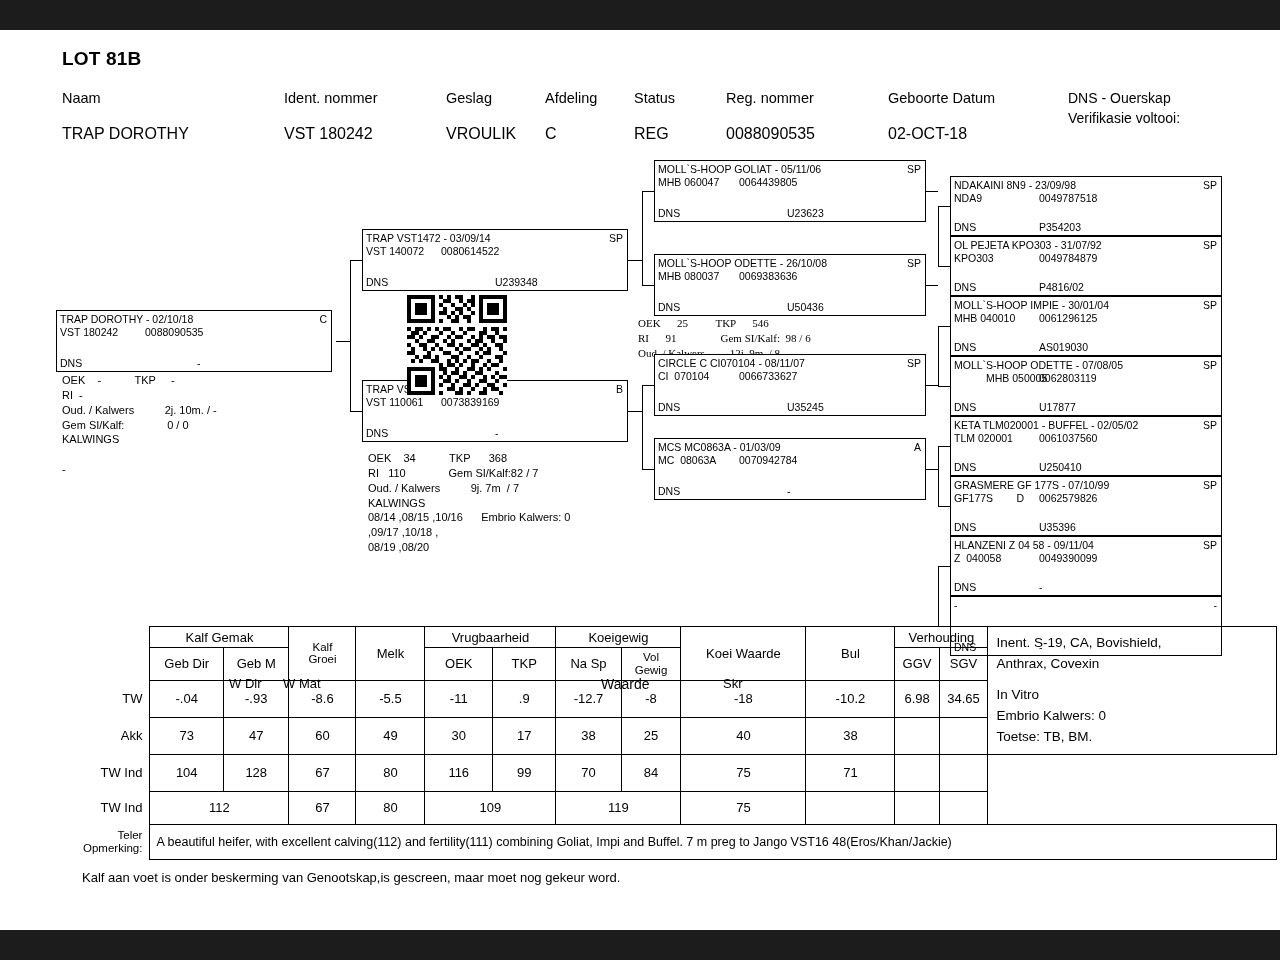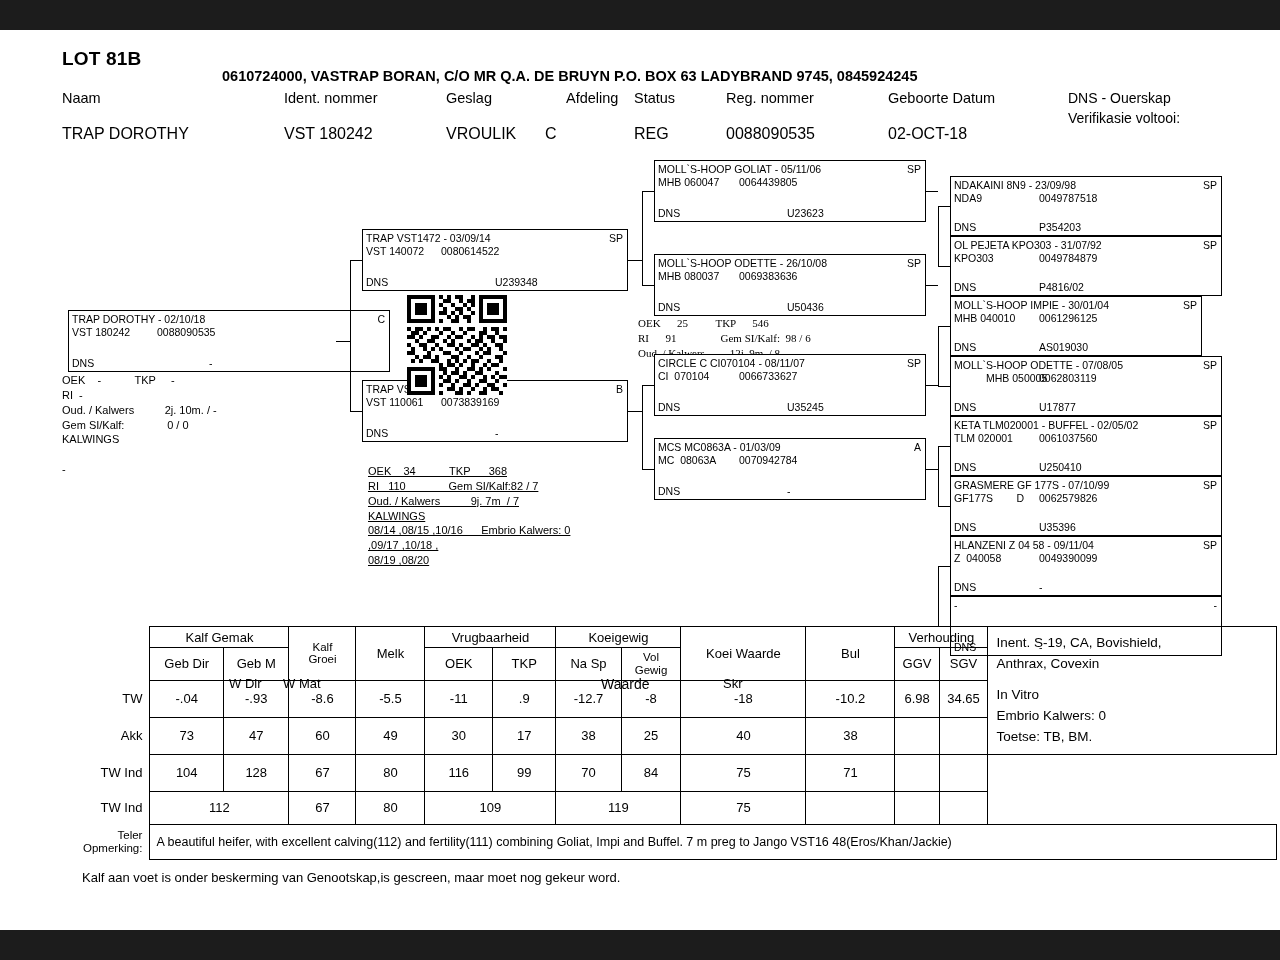--- a/index.html
+++ b/index.html
@@ -149,41 +149,40 @@
 </style>
 </head>
 <body>
 
 <div class="topbar"></div>
 <div class="bottombar"></div>
 
 <div id="page">
 
   <div class="lot-title">LOT 81B</div>
-  <div class="breeder-line">0610724000, VASTRAP BORAN, C/O MR Q.A. DE BRUYN P.O. BOX 63 LADYBRAND 9745, 0845924245</div>
 
   <div class="hdr-label" style="left:62px;">Naam</div>
   <div class="hdr-label" style="left:284px;">Ident. nommer</div>
   <div class="hdr-label" style="left:446px;">Geslag</div>
-  <div class="hdr-label" style="left:545px;margin-left:21px;">Afdeling</div>
+  <div class="hdr-label" style="left:545px;">Afdeling</div>
   <div class="hdr-label" style="left:634px;">Status</div>
   <div class="hdr-label" style="left:726px;">Reg. nommer</div>
   <div class="hdr-label" style="left:888px;">Geboorte Datum</div>
   <div class="hdr-small" style="left:1068px; top:60px;">DNS - Ouerskap</div>
   <div class="hdr-small" style="left:1068px; top:80px;">Verifikasie voltooi:</div>
 
   <div class="hdr-value" style="left:62px;">TRAP DOROTHY</div>
   <div class="hdr-value" style="left:284px;">VST 180242</div>
   <div class="hdr-value" style="left:446px;">VROULIK</div>
   <div class="hdr-value" style="left:545px;">C</div>
   <div class="hdr-value" style="left:634px;">REG</div>
   <div class="hdr-value" style="left:726px;">0088090535</div>
   <div class="hdr-value" style="left:888px;">02-OCT-18</div>
 
-  <div class="pbox" style="left:68px; top:280px; width:322px; height:62px;">
+  <div class="pbox" style="left:56px; top:280px; width:276px; height:62px;">
     <div class="ln name">TRAP DOROTHY - 02/10/18</div>
     <div class="ln sexflag">C</div>
     <div class="ln" style="left:3px; top:15px;">VST 180242</div>
     <div class="ln" style="left:88px; top:15px;">0088090535</div>
     <div class="ln" style="left:3px; top:46px;">DNS</div>
     <div class="ln" style="left:140px; top:46px;">-</div>
   </div>
   <div class="ftext" style="left:62px; top:343px;">OEK    -           TKP     -
 RI  -
 Oud. / Kalwers          2j. 10m. / -
@@ -202,21 +201,21 @@
   </div>
 
   <div class="pbox" style="left:362px; top:350px; width:266px; height:62px;">
     <div class="ln name">TRAP VST110061 - 10/10/11</div>
     <div class="ln sexflag">B</div>
     <div class="ln" style="left:3px; top:15px;">VST 110061</div>
     <div class="ln" style="left:78px; top:15px;">0073839169</div>
     <div class="ln" style="left:3px; top:46px;">DNS</div>
     <div class="ln" style="left:132px; top:46px;">-</div>
   </div>
-  <div class="ftext" style="left:368px; top:434px;text-decoration:underline;">OEK    34           TKP      368
+  <div class="ftext" style="left:368px; top:421px;">OEK    34           TKP      368
 RI   110              Gem SI/Kalf:82 / 7
 Oud. / Kalwers          9j. 7m  / 7
 KALWINGS
 08/14 ,08/15 ,10/16      Embrio Kalwers: 0
 ,09/17 ,10/18 ,
 08/19 ,08/20</div>
 
   <div class="pbox" style="left:654px; top:130px; width:272px; height:62px;">
     <div class="ln name">MOLL`S-HOOP GOLIAT - 05/11/06</div>
     <div class="ln sexflag">SP</div>
@@ -267,21 +266,21 @@
 
   <div class="pbox" style="left:950px; top:206px; width:272px; height:60px;">
     <div class="ln name">OL PEJETA KPO303 - 31/07/92</div>
     <div class="ln sexflag">SP</div>
     <div class="ln" style="left:3px; top:15px;">KPO303</div>
     <div class="ln" style="left:88px; top:15px;">0049784879</div>
     <div class="ln" style="left:3px; top:44px;">DNS</div>
     <div class="ln" style="left:88px; top:44px;">P4816/02</div>
   </div>
 
-  <div class="pbox" style="left:950px; top:266px; width:252px; height:60px;">
+  <div class="pbox" style="left:950px; top:266px; width:272px; height:60px;">
     <div class="ln name">MOLL`S-HOOP IMPIE - 30/01/04</div>
     <div class="ln sexflag">SP</div>
     <div class="ln" style="left:3px; top:15px;">MHB 040010</div>
     <div class="ln" style="left:88px; top:15px;">0061296125</div>
     <div class="ln" style="left:3px; top:44px;">DNS</div>
     <div class="ln" style="left:88px; top:44px;">AS019030</div>
   </div>
 
   <div class="pbox" style="left:950px; top:326px; width:272px; height:60px;">
     <div class="ln name">MOLL`S-HOOP ODETTE - 07/08/05</div>

